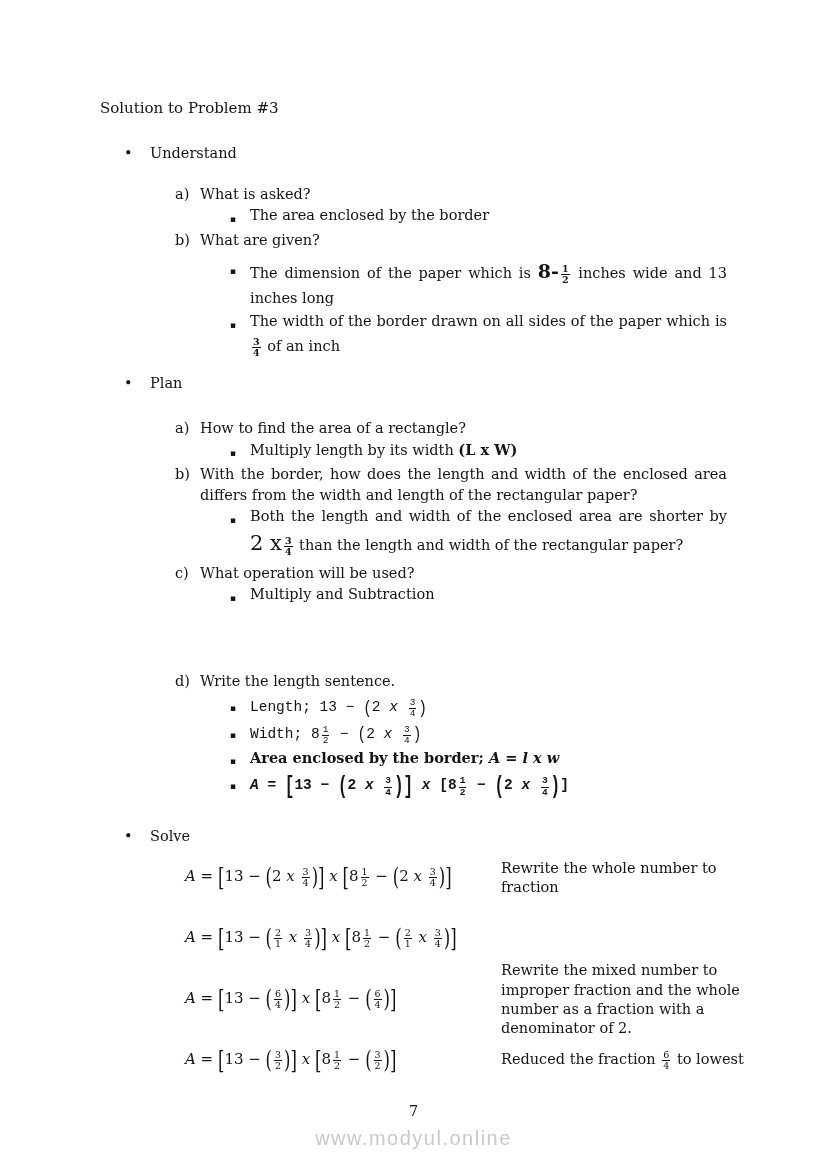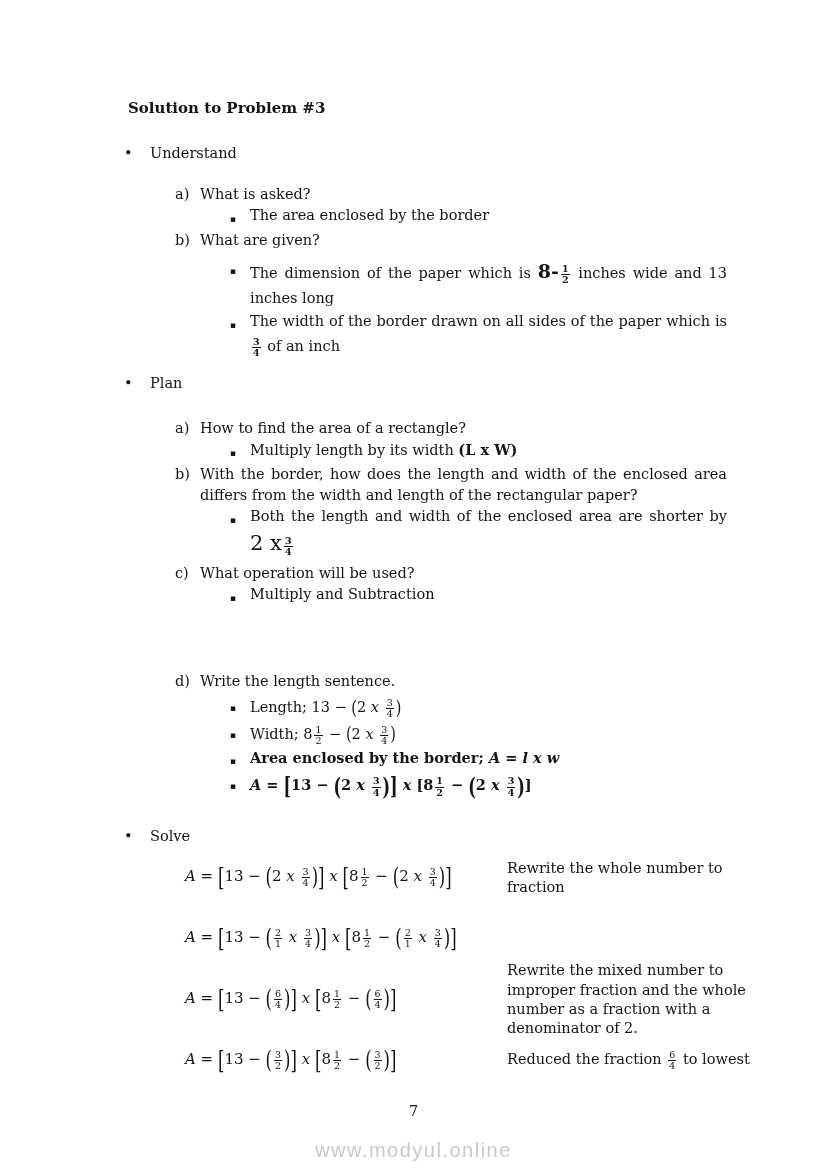--- a/index.html
+++ b/index.html
@@ -1,32 +1,32 @@
 <!DOCTYPE html>
 <html><head>
 <meta charset="utf-8">
 <style>
   html,body{margin:0;padding:0;background:#ffffff;}
   body{width:826px;height:1169px;overflow:hidden;
        font-family:"DejaVu Serif", serif;font-size:14.5px;color:#141414;}
   .page{position:relative;width:826px;height:1169px;box-sizing:border-box;
         padding:98px 99px 0 100px;}
-  .title{font-weight:bold;font-size:15px;line-height:21px;margin-left:28px;}
+  .title{font-weight:normal;font-size:15px;line-height:21px;}
   .row{display:flex;line-height:21px;}
   .m1{width:50px;box-sizing:border-box;padding-left:24px;flex:none;}
   .l2{margin-left:75px;}
   .m2{width:25px;flex:none;}
   .l3{margin-left:130px;}
   .m3{width:20px;flex:none;}
   .sq{font-size:9px;padding-top:4px;}
   .txt{flex:1;}
   .jline{text-align:justify;text-align-last:justify;}
   .fh{line-height:29px;}
   .fh2{line-height:32px;}
-  .dline{line-height:26px;}
+  .dline{line-height:26px;font-family:Liberation Mono, monospace;}
   .dline3{line-height:22px;}
   .bold{font-weight:bold;}
   .vi{font-style:italic;}
   .bb{font-weight:bold;font-size:19px;}
   .lg{font-size:21px;}
   .bf{font-weight:bold;}
   .frac{display:inline-block;vertical-align:-0.55em;text-align:center;
         font-size:9.5px;line-height:1.08;margin:0 2px;font-style:normal;}
   .frac .fn{display:block;padding:0 1px;}
   .frac .fd{display:block;border-top:1px solid currentColor;padding:0 1px;}
@@ -36,23 +36,23 @@
   .mt20{margin-top:20px;}
   .mt24{margin-top:24px;}
   .mt12{margin-top:12px;}
   .mt6{margin-top:6px;}
   .mt2{margin-top:2px;}
   .mt62{margin-top:62px;}
   .mt26{margin-top:26px;}
   .steps{margin-top:10px;}
   .step{display:flex;align-items:center;height:42px;margin-bottom:19px;}
   .step .eq{margin-left:85px;width:312px;font-size:15px;flex:none;}
-  .step .note{width:250px;margin-left:10px;line-height:1.32;flex:none;}
+  .step .note{width:250px;margin-left:4px;line-height:1.32;flex:none;}
   .pagenum{text-align:center;margin-top:6px;line-height:21px;}
-  .watermark{text-align:center;margin-top:16px;color:#c9c9c9;
+  .watermark{text-align:center;margin-top:4px;color:#c9c9c9;
              font-family:"Liberation Sans", sans-serif;font-size:20px;
              letter-spacing:1.5px;line-height:24px;}
 </style>
 </head>
 <body>
 
 <div class="page">
 
   <div class="title">Solution to Problem #3</div>
 
@@ -112,21 +112,21 @@
     <div class="txt">
       <div class="jline">With the border, how does the length and width of the enclosed area</div>
       <div>differs from the width and length of the rectangular paper?</div>
     </div>
   </div>
 
   <div class="row l3">
     <span class="m3 sq">▪</span>
     <div class="txt">
       <div class="jline">Both the length and width of the enclosed area are shorter by</div>
-      <div class="fh2"><span class="lg">2 x</span><span class="frac bf"><span class="fn">3</span><span class="fd">4</span></span></div>
+      <div class="fh2"><span class="lg">2 x</span><span class="frac bf"><span class="fn">3</span><span class="fd">4</span></span><span> than the length and width of the rectangular paper?</span></div>
     </div>
   </div>
 
   <div class="row l2 mt2">
     <span class="m2">c)</span>
     <div class="txt">What operation will be used?</div>
   </div>
 
   <div class="row l3">
     <span class="m3 sq">▪</span>

